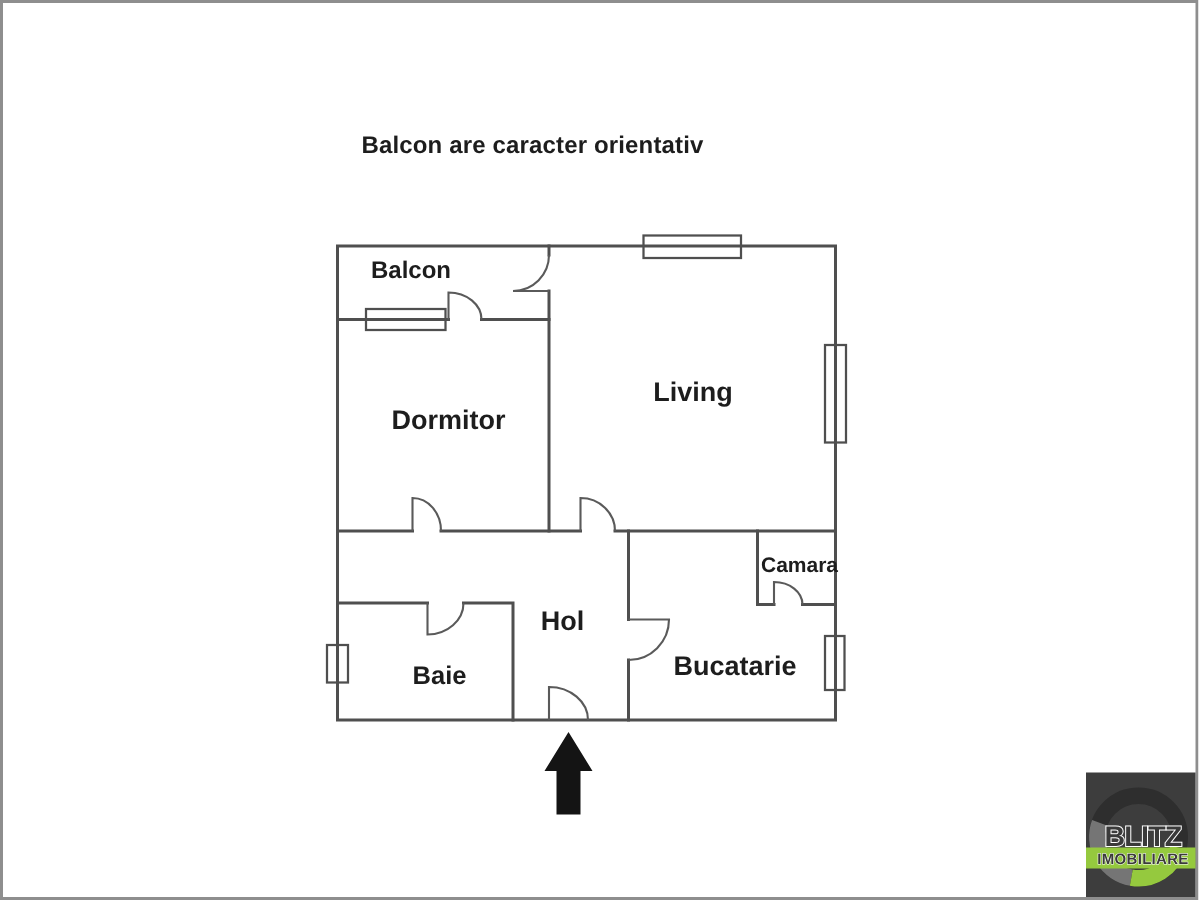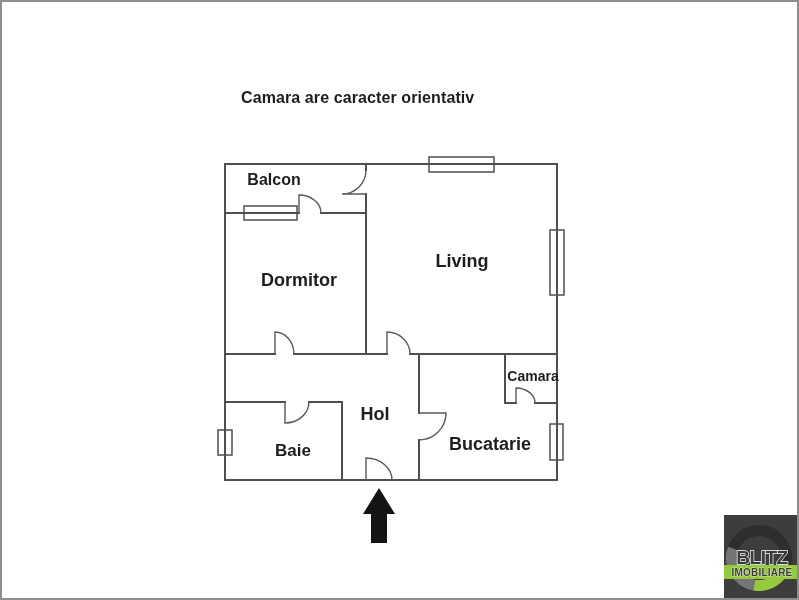--- a/index.html
+++ b/index.html
@@ -55,21 +55,21 @@
     text-anchor:middle;
     font-size:10px;
     letter-spacing:0.2px;
   }
 </style>
 </head>
 <body>
 
 <div class="screen">
 
-  <div class="plan-title">Camara are caracter orientativ</div>
+  <div class="plan-title">Balcon are caracter orientativ</div>
 
   <svg class="plan-svg" width="799" height="600" viewBox="0 0 799 600">
 
     <path class="wall" d="M223,162 H555 V478 H223 Z"></path>
 
     <path class="wall" d="M223,211 H297 M319,211 H364"></path>
     <path class="wall" d="M364,162 V168 M364,192 V352"></path>
     <path class="wall" d="M223,352 H273 M292,352 H385 M408,352 H555"></path>
     <path class="wall" d="M417,352 V411 M417,438 V478"></path>
     <path class="wall" d="M223,400 H283 M307,400 H340 M340,400 V478"></path>

